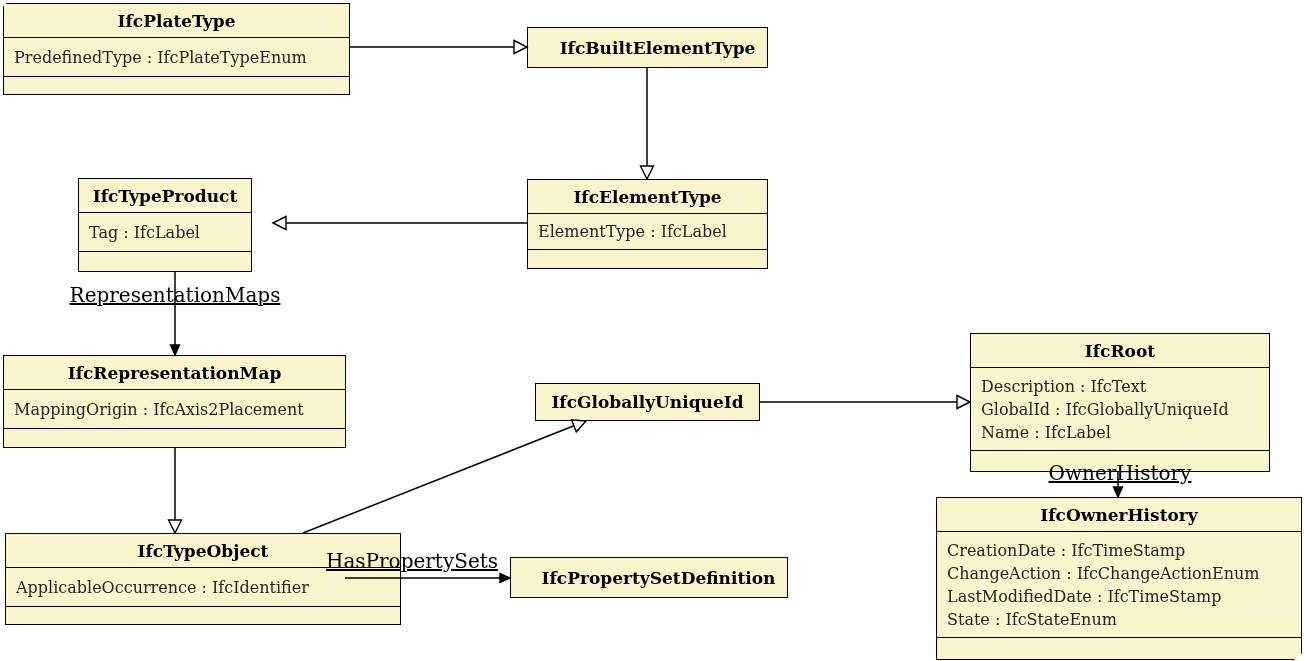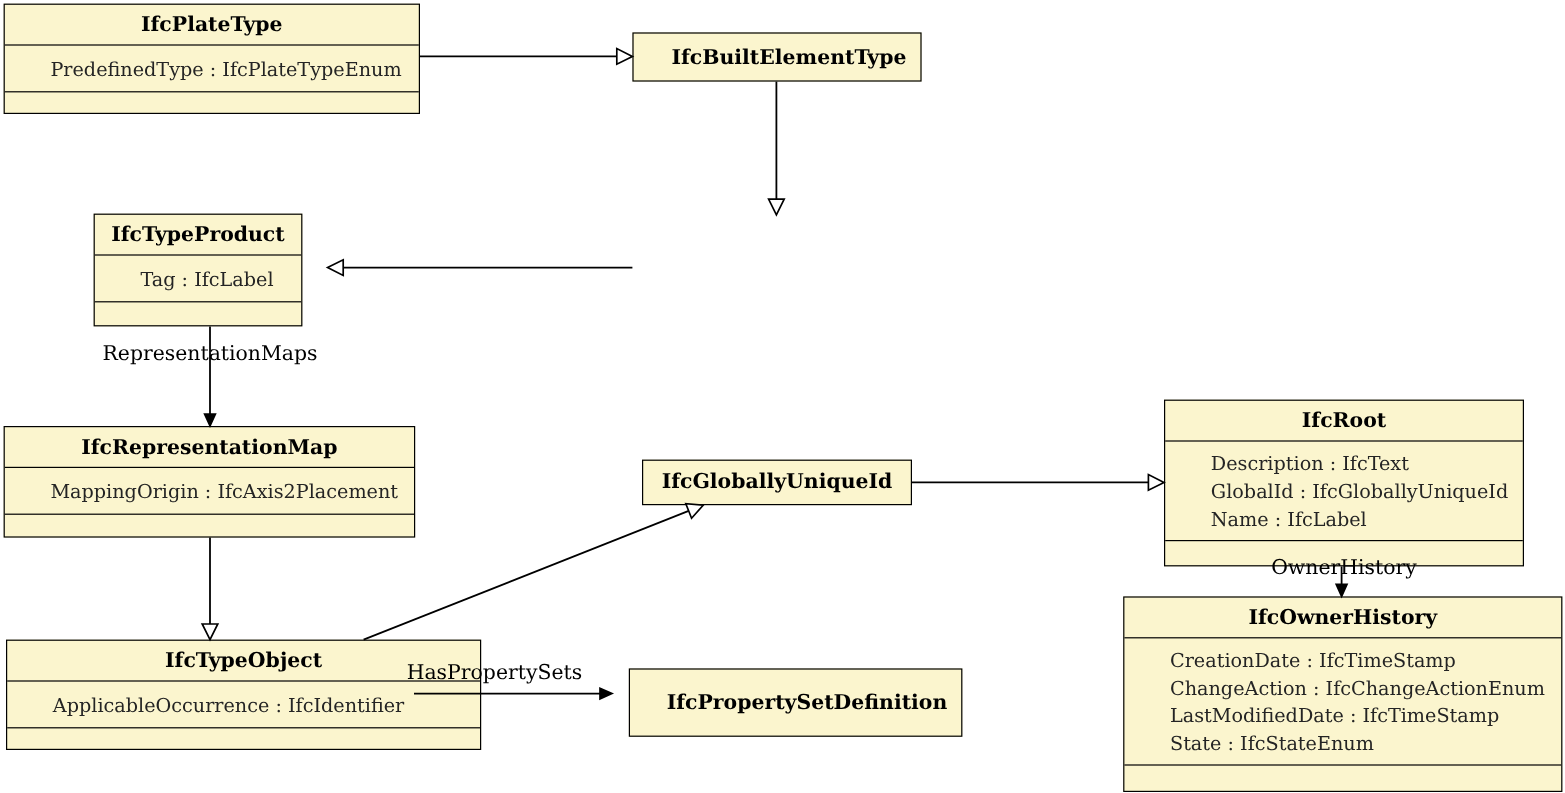--- a/index.html
+++ b/index.html
@@ -2,20 +2,21 @@
 <html style="--bg: #FFFFFF; --node-fill: #FBF5CE; --node-border: #000000; --title-color: #000000; --attr-color: #242424; --label-color: #000000;"><head>
 <meta charset="utf-8">
 <style>
   html,body { margin:0; padding:0; }
   #canvas {
     position:relative;
     width:1304px; height:661px;
     background:var(--bg,#ffffff);
     font-family:"DejaVu Serif", serif;
     overflow:hidden;
+    border-radius:16px;
   }
   .uml-node {
     position:absolute;
     background:var(--node-fill,#FBF5CE);
     border:1.5px solid var(--node-border,#000);
     box-sizing:border-box;
     display:flex; flex-direction:column;
     z-index:2;
   }
   .uml-title {
@@ -32,33 +33,34 @@
     flex:1 1 auto; height:auto; border-bottom:none;
   }
   .uml-attrs {
     flex:1 1 auto;
     display:flex; flex-direction:column; justify-content:center;
     padding:2px 10px;
     border-bottom:1.5px solid var(--node-border,#000);
     font-size:16px;
     color:var(--attr-color,#242424);
   }
-  .uml-attr-row { line-height:23px; white-space:nowrap;margin-left:28px; }
+  .uml-attr-row { line-height:23px; white-space:nowrap; }
   .uml-empty { flex:0 0 auto; }
   #edges {
     position:absolute; left:0; top:0; z-index:3;
     pointer-events:none;
   }
   .edge-label {
     position:absolute;
     transform:translate(-50%,-50%);
-    font-size:17px;
+    font-size:20px;
     color:var(--label-color,#000);
     white-space:nowrap;
     z-index:4;
+    text-decoration:underline;
   }
 </style>
 </head>
 <body>
 
 <div id="canvas">
   <svg id="edges" width="1304" height="661">
       <g>
         <line x1="350" y1="47" x2="514" y2="47" stroke="#000000" stroke-width="1.5"></line>
         <polygon points="527,47 514,53.5 514,40.5" fill="#ffffff" stroke="#000000" stroke-width="1.4"></polygon>
@@ -99,20 +101,27 @@
 <div class="uml-node" style="left: 3px; top: 3px; width: 347px; height: 92px;">
       <div class="uml-title">IfcPlateType</div>
       <div class="uml-attrs">
         <div class="uml-attr-row">PredefinedType : IfcPlateTypeEnum</div>
       </div>
       <div class="uml-empty" style="height: 17px;"></div>
     </div>
     <div class="uml-node single" style="left: 527px; top: 27px; width: 241px; height: 41px; padding-left: 20px;">
       <div class="uml-title">IfcBuiltElementType</div>
     </div>
+    <div class="uml-node" style="left: 527px; top: 179px; width: 241px; height: 90px;">
+      <div class="uml-title">IfcElementType</div>
+      <div class="uml-attrs">
+        <div class="uml-attr-row">ElementType : IfcLabel</div>
+      </div>
+      <div class="uml-empty" style="height: 18px;"></div>
+    </div>
     <div class="uml-node" style="left: 78px; top: 178px; width: 174px; height: 94px;">
       <div class="uml-title">IfcTypeProduct</div>
       <div class="uml-attrs">
         <div class="uml-attr-row">Tag : IfcLabel</div>
       </div>
       <div class="uml-empty" style="height: 19px;"></div>
     </div>
     <div class="uml-node" style="left: 3px; top: 355px; width: 343px; height: 93px; justify-content: flex-end;">
       <div class="uml-title">IfcRepresentationMap</div>
       <div class="uml-attrs">
@@ -123,21 +132,21 @@
     <div class="uml-node single" style="left: 535px; top: 383px; width: 225px; height: 38px;">
       <div class="uml-title">IfcGloballyUniqueId</div>
     </div>
     <div class="uml-node" style="left: 5px; top: 533px; width: 396px; height: 92px;">
       <div class="uml-title">IfcTypeObject</div>
       <div class="uml-attrs">
         <div class="uml-attr-row">ApplicableOccurrence : IfcIdentifier</div>
       </div>
       <div class="uml-empty" style="height: 17px;"></div>
     </div>
-    <div class="uml-node single" style="left: 524px; top: 557px; width: 278px; height: 57px; padding-left: 19px;">
+    <div class="uml-node single" style="left: 510px; top: 557px; width: 278px; height: 41px; padding-left: 19px;">
       <div class="uml-title">IfcPropertySetDefinition</div>
     </div>
     <div class="uml-node" style="left: 970px; top: 333px; width: 300px; height: 139px;">
       <div class="uml-title">IfcRoot</div>
       <div class="uml-attrs">
         <div class="uml-attr-row">Description : IfcText</div>
         <div class="uml-attr-row">GlobalId : IfcGloballyUniqueId</div>
         <div class="uml-attr-row">Name : IfcLabel</div>
       </div>
       <div class="uml-empty" style="height: 20px;"></div>

